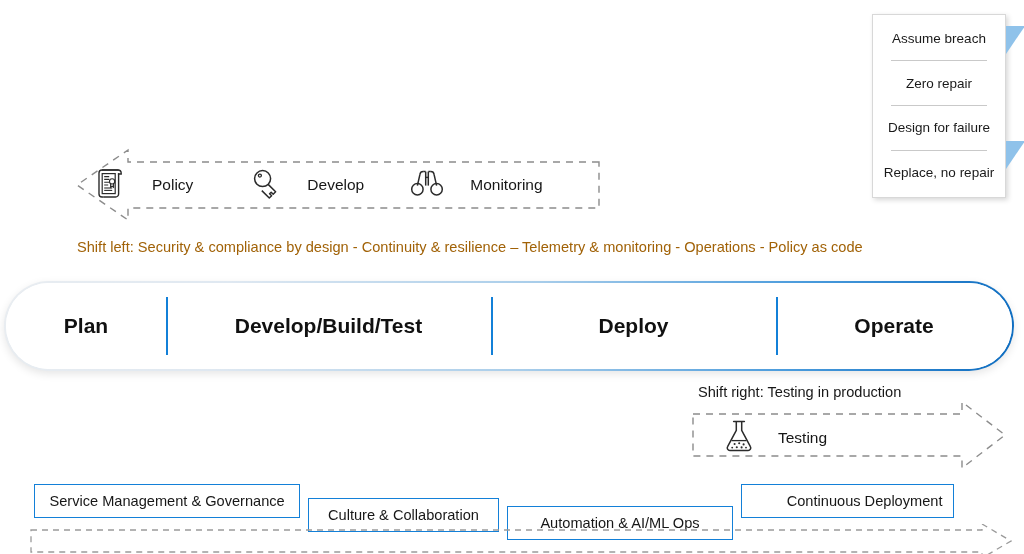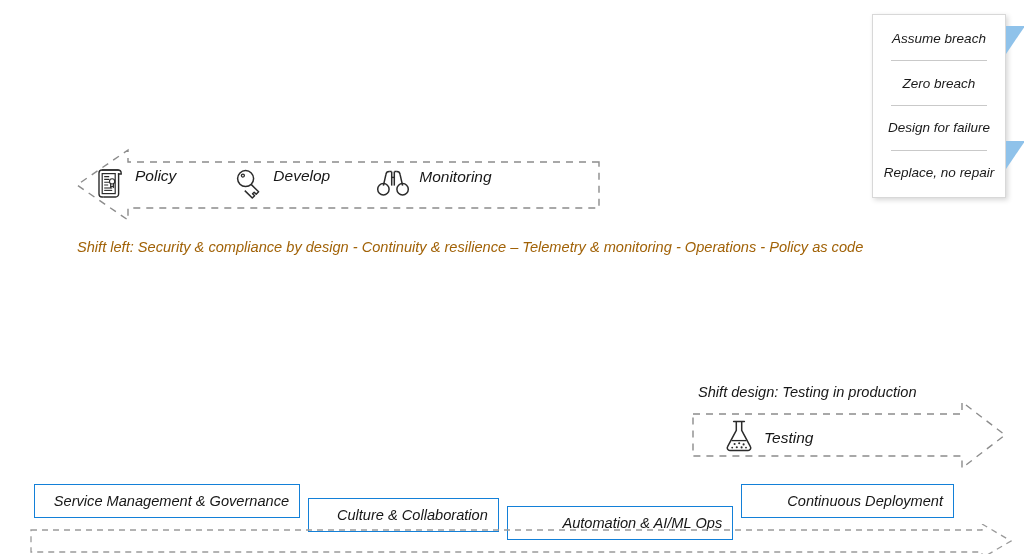--- a/index.html
+++ b/index.html
@@ -13,21 +13,20 @@
     position: relative;
     overflow: hidden;
     font-family: "Liberation Sans", sans-serif;
     color: #111111;
   }
   .stage {
     position: absolute;
     left: 0; top: 0;
     width: 1024px;
     height: 554px;
-    font-style: italic;
   }
 
   
   #principles-panel {
     position: absolute;
     left: 872px;
     top: 14px;
     width: 134px;
     height: 184px;
     background: #ffffff;
@@ -80,22 +79,22 @@
     left: 96px;
     top: 162px;
     width: 500px;
     height: 46px;
     display: flex;
     align-items: center;
     gap: 0px;
   }
   .icon-item {
     display: flex;
-    align-items: flex-start;
-    gap: 9px;
+    align-items: center;
+    gap: 26px;
   }
   .icon-item .ic-label {
     font-size: 15.5px;
     color: #171717;
   }
   .gap-a { width: 58px; }
   .gap-b { width: 46px; }
 
   
   #shift-left-caption {
@@ -169,21 +168,21 @@
     width: 318px;
     height: 74px;
   }
   #shift-right-arrow svg { display:block; }
   #testing-row {
     position: absolute;
     left: 724px;
     top: 419px;
     display: flex;
     align-items: center;
-    gap: 10px;
+    gap: 24px;
   }
   #testing-row .ic-label {
     font-size: 15.5px;
     color: #171717;
   }
 
   
   #capability-row {
     position: absolute;
     left: 34px;
@@ -194,21 +193,21 @@
     align-items: center;
     gap: 8px;
   }
   .cap-box {
     height: 34px;
     border: 1.5px solid #1380d8;
     background: #ffffff;
     box-sizing: border-box;
     display: flex;
     align-items: center;
-    justify-content: flex-end;
+    justify-content: center;
     font-size: 14.6px;
     color: #171717;
     white-space: nowrap;
     padding: 0 10px;
   }
   #cap-0 { width: 268px; }
   #cap-1 { width: 192px; margin-top: 28px; }
   #cap-2 { width: 228px; margin-top: 43px; }
   #cap-3 { width: 214px; padding-left: 44px; }
 
@@ -223,21 +222,21 @@
   #bottom-arrow svg { display: block; }
 </style>
 </head>
 <body>
 
 <div class="stage">
 
   <div id="principles-panel">
     <div class="principle-item">Assume breach</div>
     <div class="principle-sep"></div>
-    <div class="principle-item">Zero breach</div>
+    <div class="principle-item">Zero repair</div>
     <div class="principle-sep"></div>
     <div class="principle-item">Design for failure</div>
     <div class="principle-sep"></div>
     <div class="principle-item">Replace, no repair</div>
   </div>
   <div class="panel-pointer pp-top"></div>
   <div class="panel-pointer pp-bottom"></div>
 
   <div id="shift-left-arrow">
     <svg width="528" height="78" viewBox="0 0 528 78" fill="none" xmlns="http://www.w3.org/2000/svg">
@@ -292,22 +291,41 @@
           <circle cx="26.6" cy="21.2" r="5.7" stroke="#2b2b2b" stroke-width="1.5" fill="none"></circle>
           <path d="M15.7 9.4 H18.3" stroke="#2b2b2b" stroke-width="1.4"></path>
         </svg>
       </span>
       <span class="ic-label">Monitoring</span>
     </div>
   </div>
 
   <div id="shift-left-caption">Shift left: Security &amp; compliance by design - Continuity &amp; resilience – Telemetry &amp; monitoring - Operations - Policy as code</div>
 
-
-  <div id="shift-right-caption">Shift design: Testing in production</div>
+  <div id="pipeline">
+    <div id="pipeline-inner">
+      <div class="stage-cell" id="cell-plan">
+        <span>Plan</span>
+      </div>
+      <div class="stage-cell" id="cell-dev">
+        <span class="divider"></span>
+        <span>Develop/Build/Test</span>
+      </div>
+      <div class="stage-cell" id="cell-deploy">
+        <span class="divider"></span>
+        <span>Deploy</span>
+      </div>
+      <div class="stage-cell" id="cell-operate">
+        <span class="divider"></span>
+        <span>Operate</span>
+      </div>
+    </div>
+  </div>
+
+  <div id="shift-right-caption">Shift right: Testing in production</div>
 
   <div id="shift-right-arrow">
     <svg width="318" height="74" viewBox="0 0 318 74" fill="none" xmlns="http://www.w3.org/2000/svg">
       <path d="M1 16 H270 V4 L313 37 L270 70 V58 H1 V16 Z" stroke="#8c8c8c" stroke-width="1.4" stroke-dasharray="7 6" fill="none"></path>
     </svg>
   </div>
 
   <div id="testing-row">
     <span>
       <svg width="30" height="34" viewBox="0 0 30 34" fill="none" xmlns="http://www.w3.org/2000/svg">

